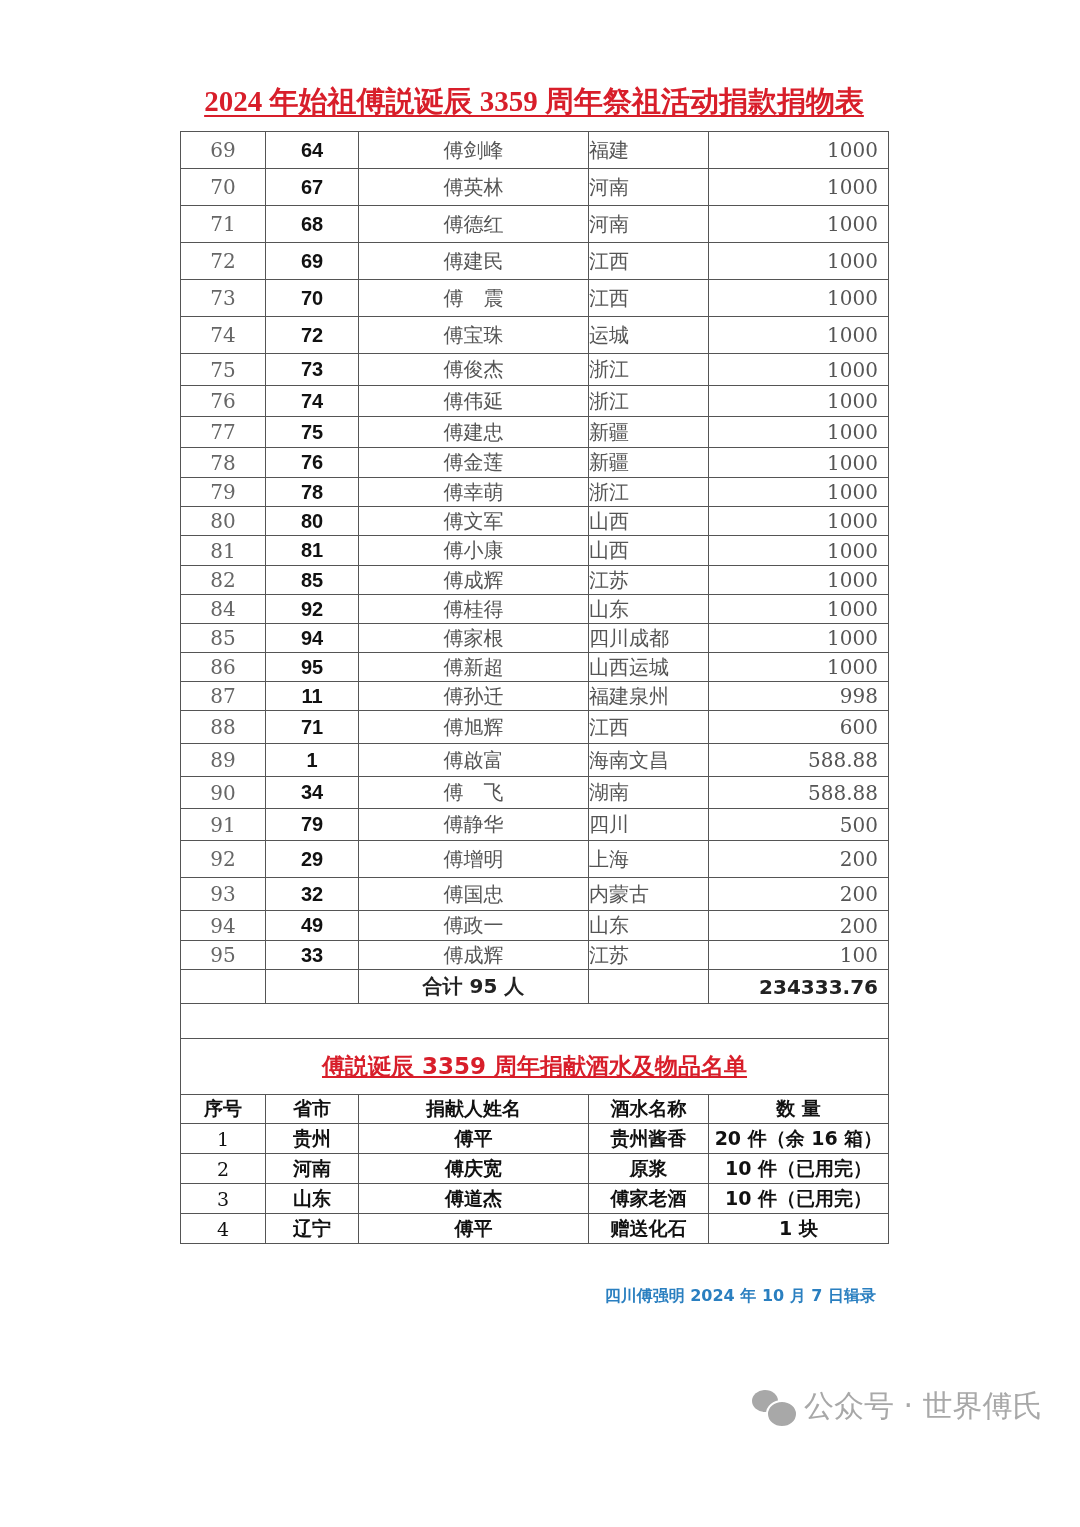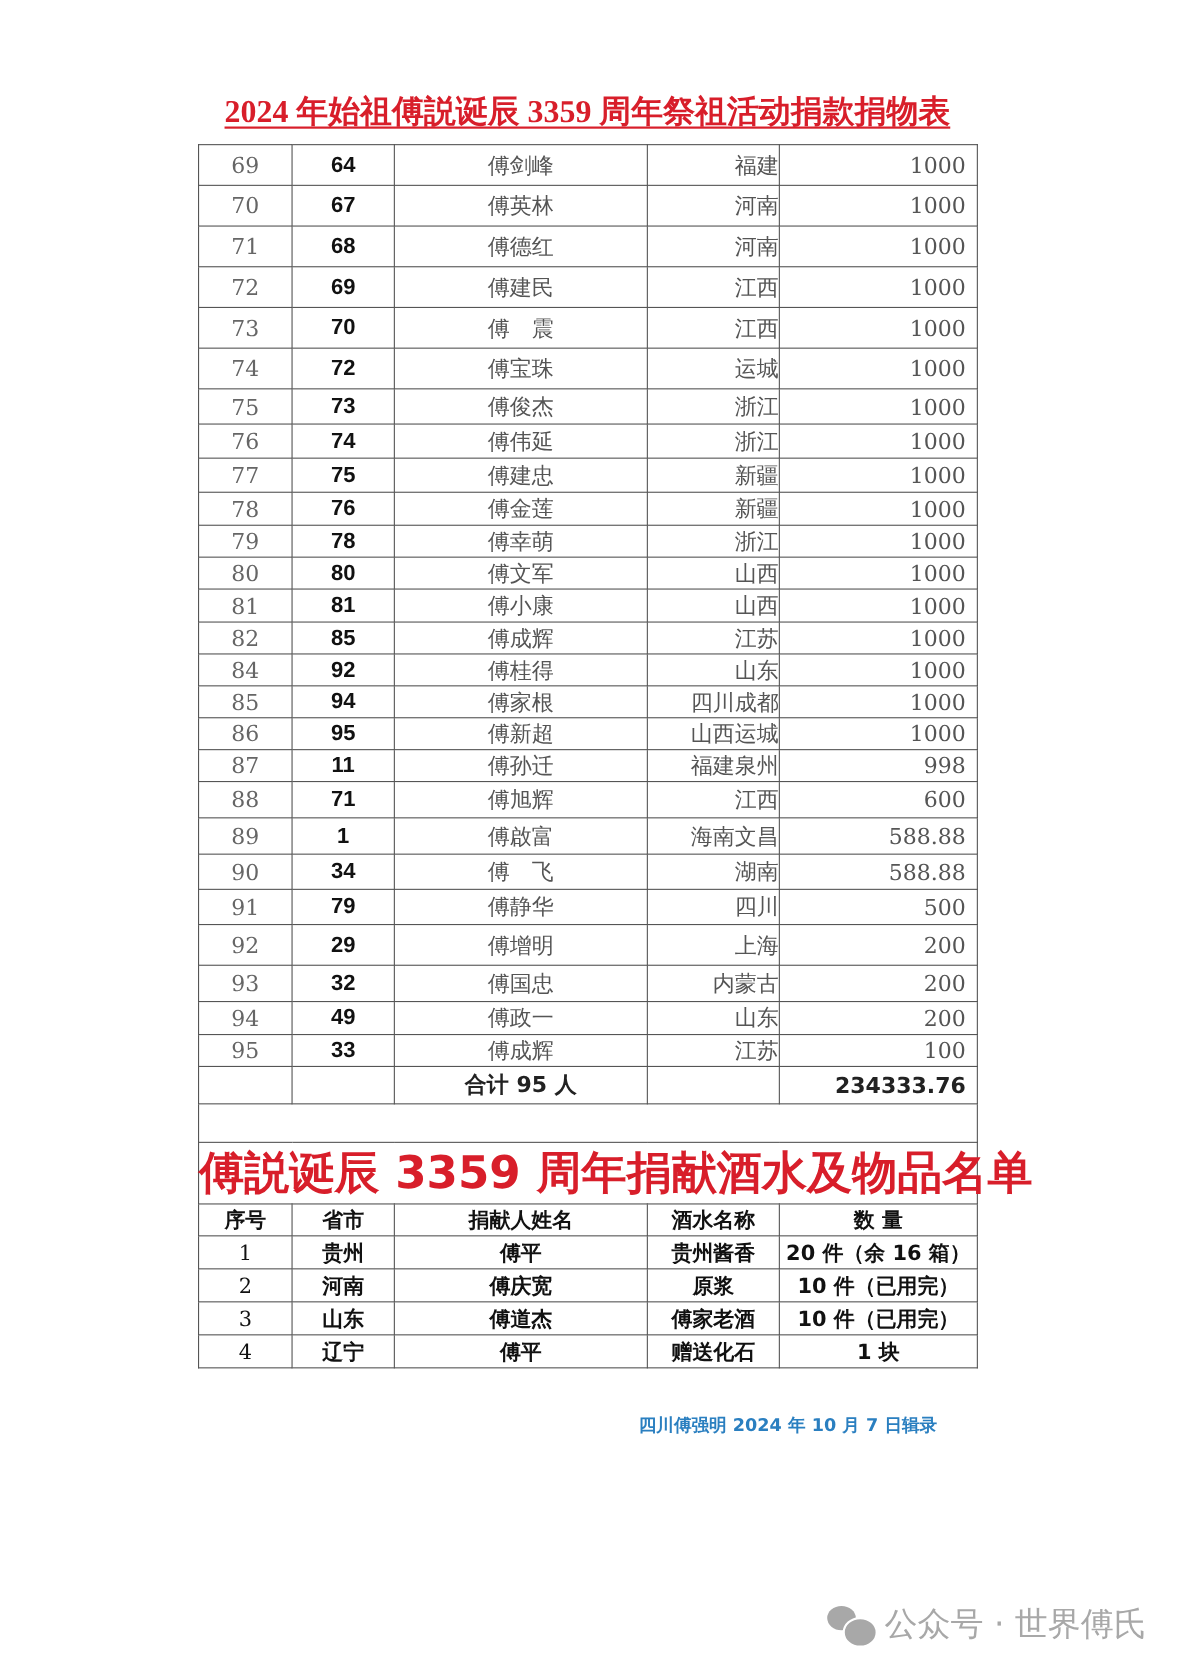--- a/index.html
+++ b/index.html
@@ -8,35 +8,35 @@
   .title { position:absolute; left:180px; top:82px; width:708px; text-align:center;
            font-family:Liberation Serif, serif;
            color:#d81e2a; font-size:29px; font-weight:bold; letter-spacing:0px;
            text-decoration:underline; text-decoration-thickness:2px; text-underline-offset:4px; white-space:nowrap; }
   table { border-collapse:collapse; position:absolute; left:180px; width:709px; table-layout:fixed; }
   td { border:1.5px solid #555; padding:0; font-size:20px; }
   .c1 { width:84px; text-align:center; color:#666; }
   .c2 { width:92px; text-align:center; font-weight:bold; color:#111;
         font-family:"Liberation Sans","DejaVu Sans",sans-serif; }
   .c3 { width:229px; text-align:center; color:#555; }
-  .c4 { width:119px; text-align:right; color:#555; }
+  .c4 { width:119px; text-align:left; color:#555; }
   .c5 { text-align:right; padding-right:10px; color:#555; }
   .tot { font-weight:bold; color:#222; font-family:"DejaVu Sans","Liberation Sans",sans-serif; }
   .blank td { height:34px; }
   .sub-title td { height:55px; text-align:center; color:#d81e2a; font-weight:bold;
-      font-size:41px; font-family:"DejaVu Sans","Liberation Sans",sans-serif; white-space:nowrap; }
+      font-size:23px; font-family:"DejaVu Sans","Liberation Sans",sans-serif; white-space:nowrap;text-decoration:underline; }
   .hdr td { height:28px; text-align:center; font-weight:bold; color:#111; font-size:19px;
             font-family:"DejaVu Sans","Liberation Sans",sans-serif; }
   .ir td { height:29px; text-align:center; color:#111; font-size:19px; font-weight:bold;
            font-family:"DejaVu Sans","Liberation Sans",sans-serif; }
   .ir td.n { font-family:"DejaVu Serif",serif; font-weight:normal; }
-  .credit { position:absolute; left:536px; top:1286px; width:316px; text-align:right;
+  .credit { position:absolute; left:560px; top:1286px; width:316px; text-align:right;
             color:#2a7fc0; font-size:16px; font-weight:bold;
             font-family:"DejaVu Sans","Liberation Sans",sans-serif; }
-  .wm { position:absolute; left:752px; top:1456px; display:flex; align-items:center; gap:8px;
+  .wm { position:absolute; left:752px; top:1386px; display:flex; align-items:center; gap:8px;
         color:#a8a8a8; font-size:30px; font-family:"DejaVu Sans","Liberation Sans",sans-serif; }
   .wm-icon { width:44px; height:34px; position:relative; }
   .wm-icon .b1 { position:absolute; left:0; top:0; width:26px; height:22px; border-radius:50%; background:#a8a8a8; }
   .wm-icon .b2 { position:absolute; left:14px; top:10px; width:28px; height:24px; border-radius:50%; background:#a8a8a8; border:2px solid #fff; }
 </style>
 </head>
 <body>
 
 <div class="title">2024 年始祖傅説诞辰 3359 周年祭祖活动捐款捐物表</div>
 

